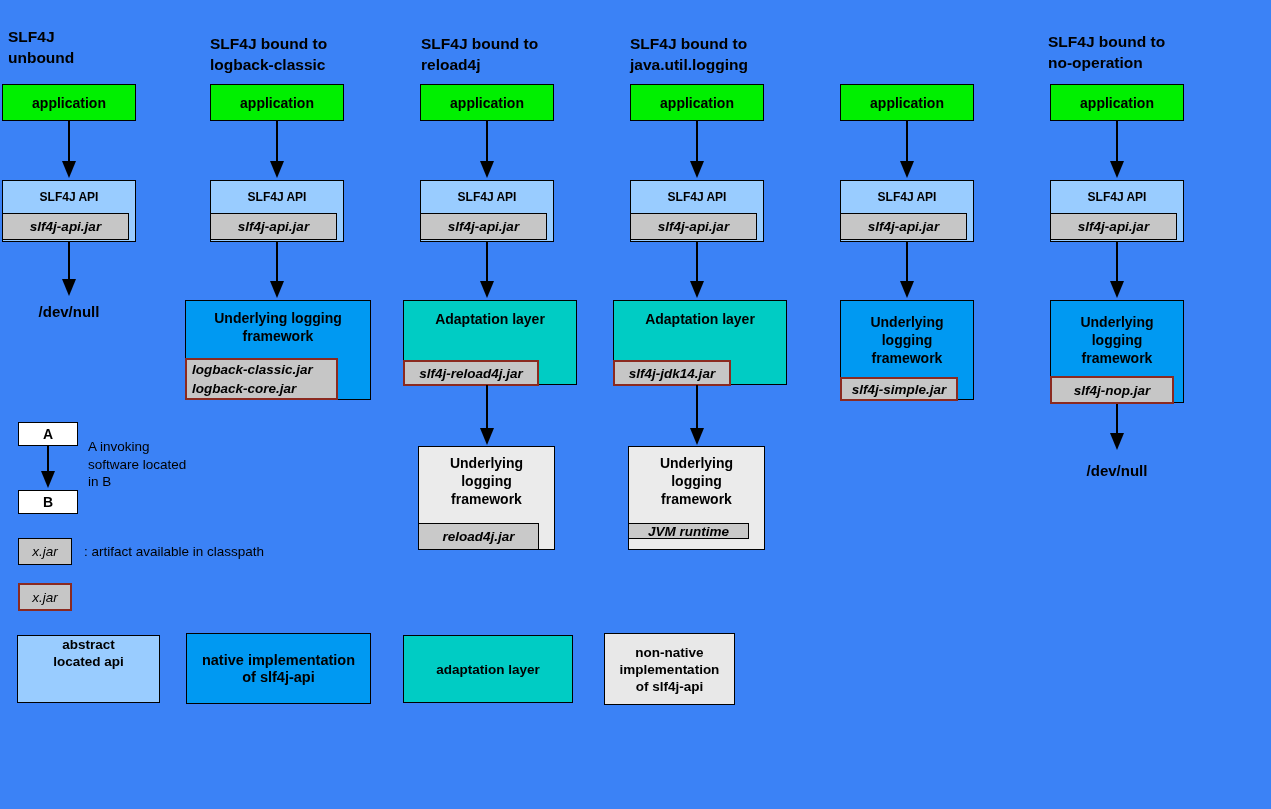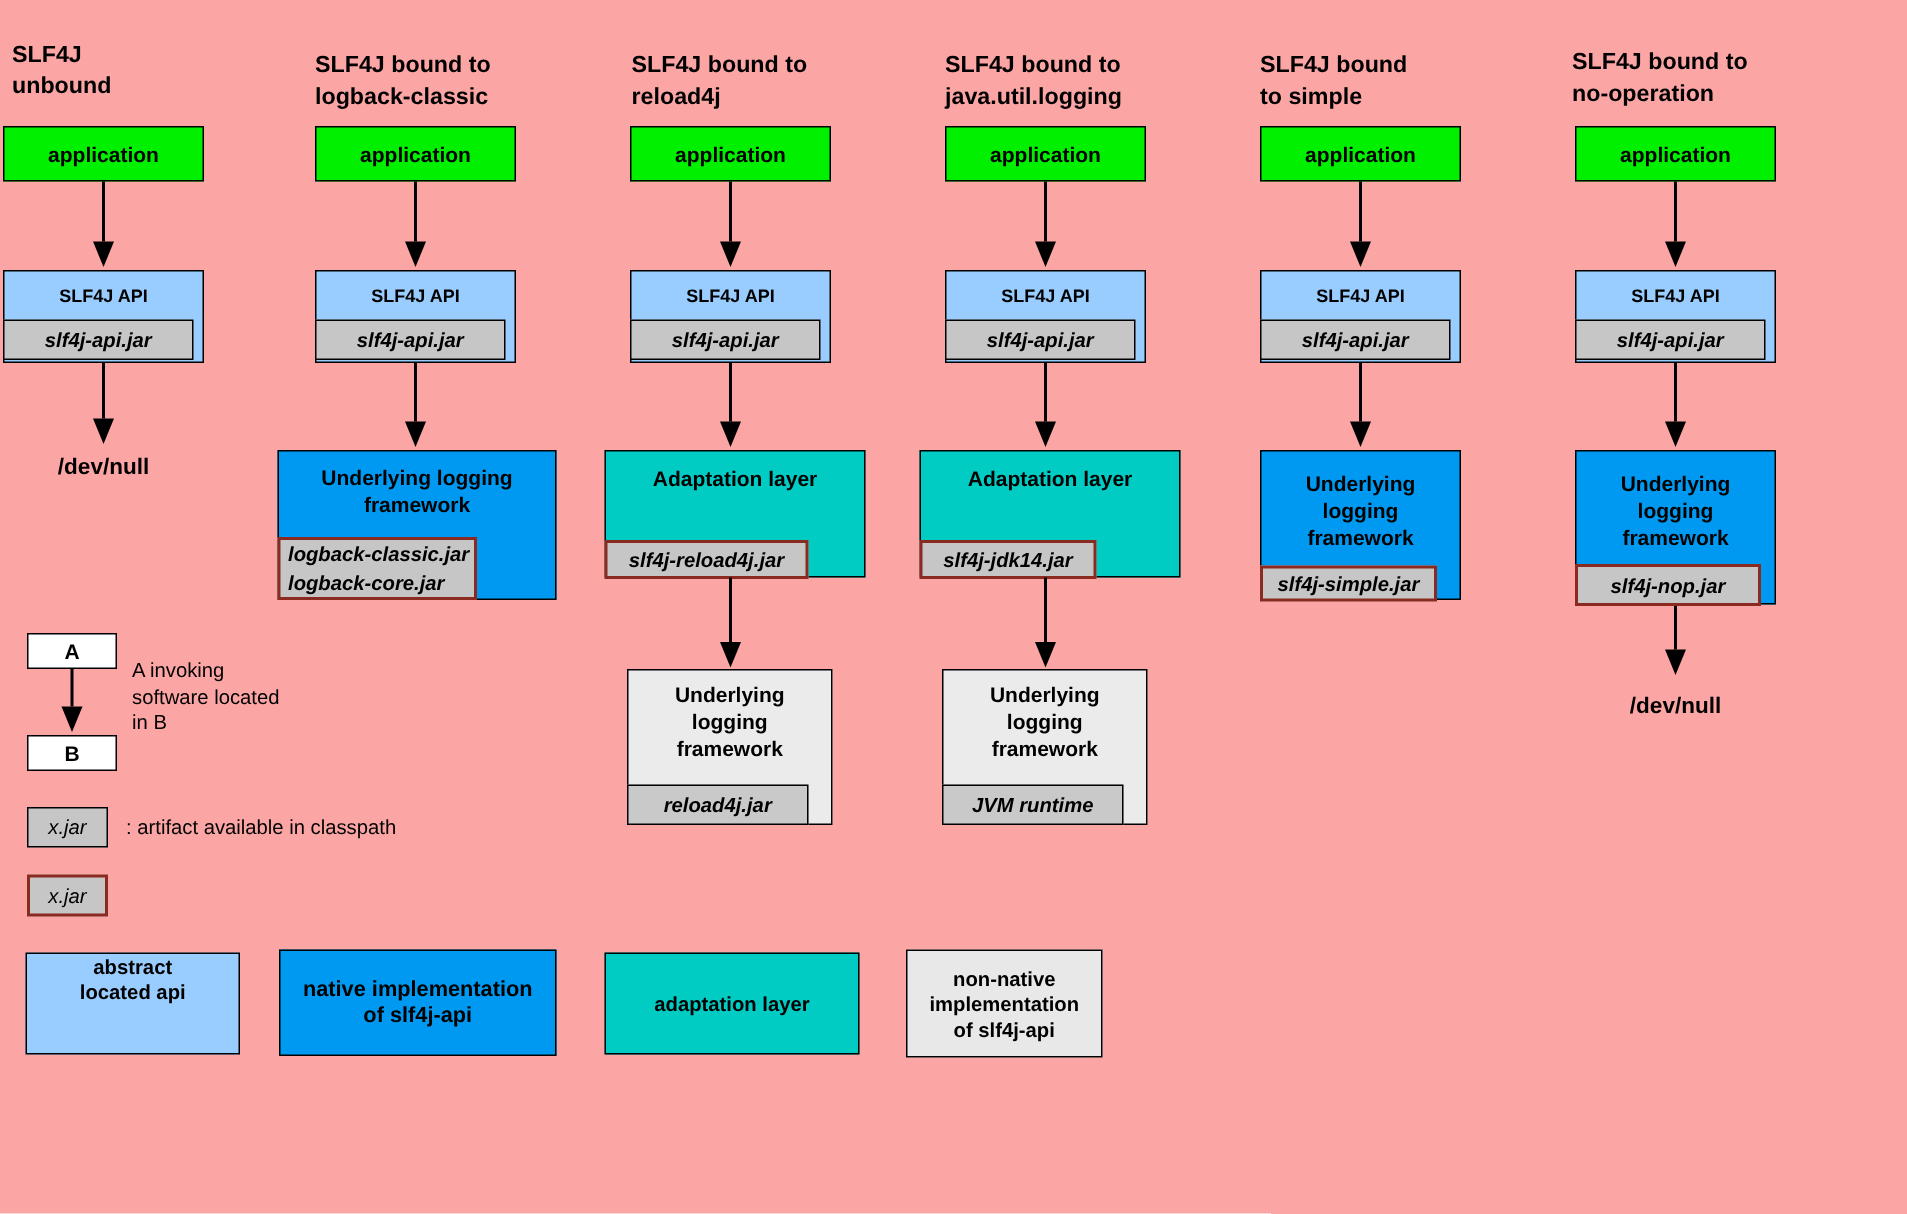--- a/index.html
+++ b/index.html
@@ -1,16 +1,16 @@
 <!DOCTYPE html>
 <html><head>
 <meta charset="utf-8">
 <style>
   html,body{margin:0;padding:0;background:#fff;}
-  .canvas{position:relative;width:1271px;height:809px;background:#fca5a5;
+  .canvas{position:relative;width:1271px;height:809px;background:#3b82f6;
           font-family:"Liberation Sans",sans-serif;color:#000;overflow:hidden;}
   .title{position:absolute;font-weight:bold;font-size:15.5px;line-height:21px;white-space:nowrap;}
   .box{position:absolute;box-sizing:border-box;border:1px solid #000;
        display:flex;align-items:center;justify-content:center;text-align:center;
        font-size:14px;line-height:18px;font-weight:bold;}
   .green{background:#00f000;}
   .lblue{background:#99ccff;}
   .blue{background:#0099f2;}
   .teal{background:#00ccc4;}
   .lgray{background:#ebebeb;}
@@ -72,21 +72,21 @@
   </div>
   <div class="varrow" style="left:270px;top:242px;height:56px">
       <i class="shaft"></i>
       <i class="head"></i>
     </div>
   <div class="box blue stack" style="left:185px;top:300px;width:186px;height:100px">
     <div class="lines" style="padding-top:8px">
       <div>Underlying logging</div>
       <div>framework</div>
     </div>
-    <div class="jar binding" style="left:-1px;top:57px;width:133px;height:42px">
+    <div class="jar binding" style="left:-1px;top:57px;width:153px;height:42px">
       <div class="ljust" style="width:100%">
         <div>logback-classic.jar</div>
         <div>logback-core.jar</div>
       </div>
     </div>
   </div>
 
   <div class="title" style="left:421px;top:33px">
     <div>SLF4J bound to</div>
     <div>reload4j</div>
@@ -149,27 +149,23 @@
   <div class="varrow" style="left:690px;top:385px;height:60px">
       <i class="shaft"></i>
       <i class="head"></i>
     </div>
   <div class="box lgray stack" style="left:628px;top:446px;width:137px;height:104px">
     <div class="lines" style="padding-top:7px">
       <div>Underlying</div>
       <div>logging</div>
       <div>framework</div>
     </div>
-    <div class="jar dark" style="left:-1px;top:76px;width:121px;height:27px">JVM runtime</div>
-  </div>
-
-  <div class="title" style="left:840px;top:33px">
-    <div>SLF4J bound</div>
-    <div>to simple</div>
-  </div>
+    <div class="jar dark" style="left:-1px;top:76px;width:121px;height:16px">JVM runtime</div>
+  </div>
+
   <div class="box green" style="left:840px;top:84px;width:134px;height:37px">application</div>
   <div class="varrow" style="left:900px;top:121px;height:57px">
       <i class="shaft"></i>
       <i class="head"></i>
     </div>
   <div class="box lblue api" style="left:840px;top:180px;width:134px;height:62px">
     <div class="apilabel">SLF4J API</div>
     <div class="jar" style="left:-1px;top:32px;width:127px;height:27px">slf4j-api.jar</div>
   </div>
   <div class="varrow" style="left:900px;top:242px;height:56px">

